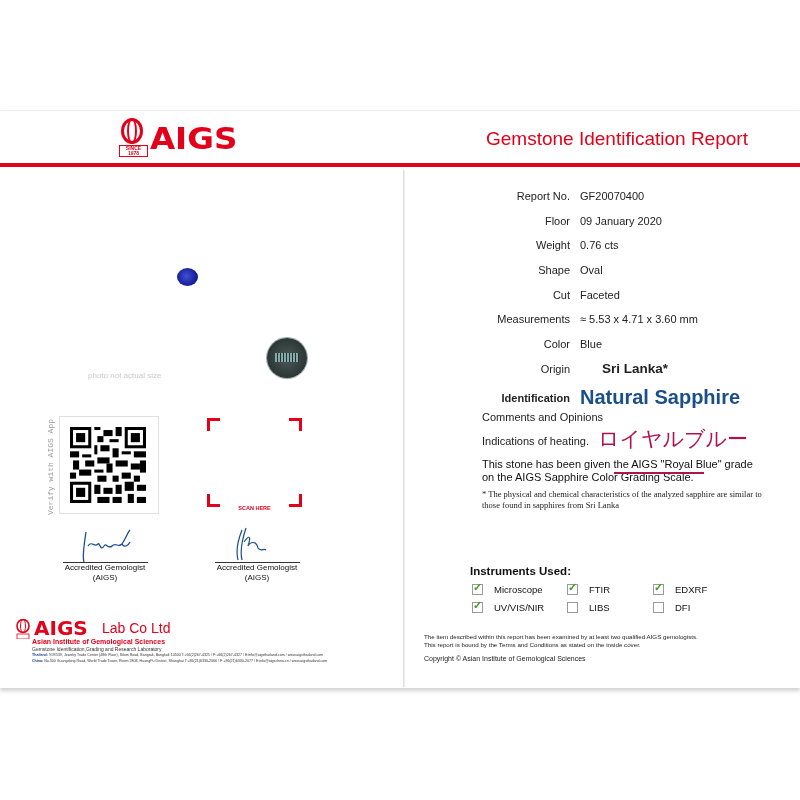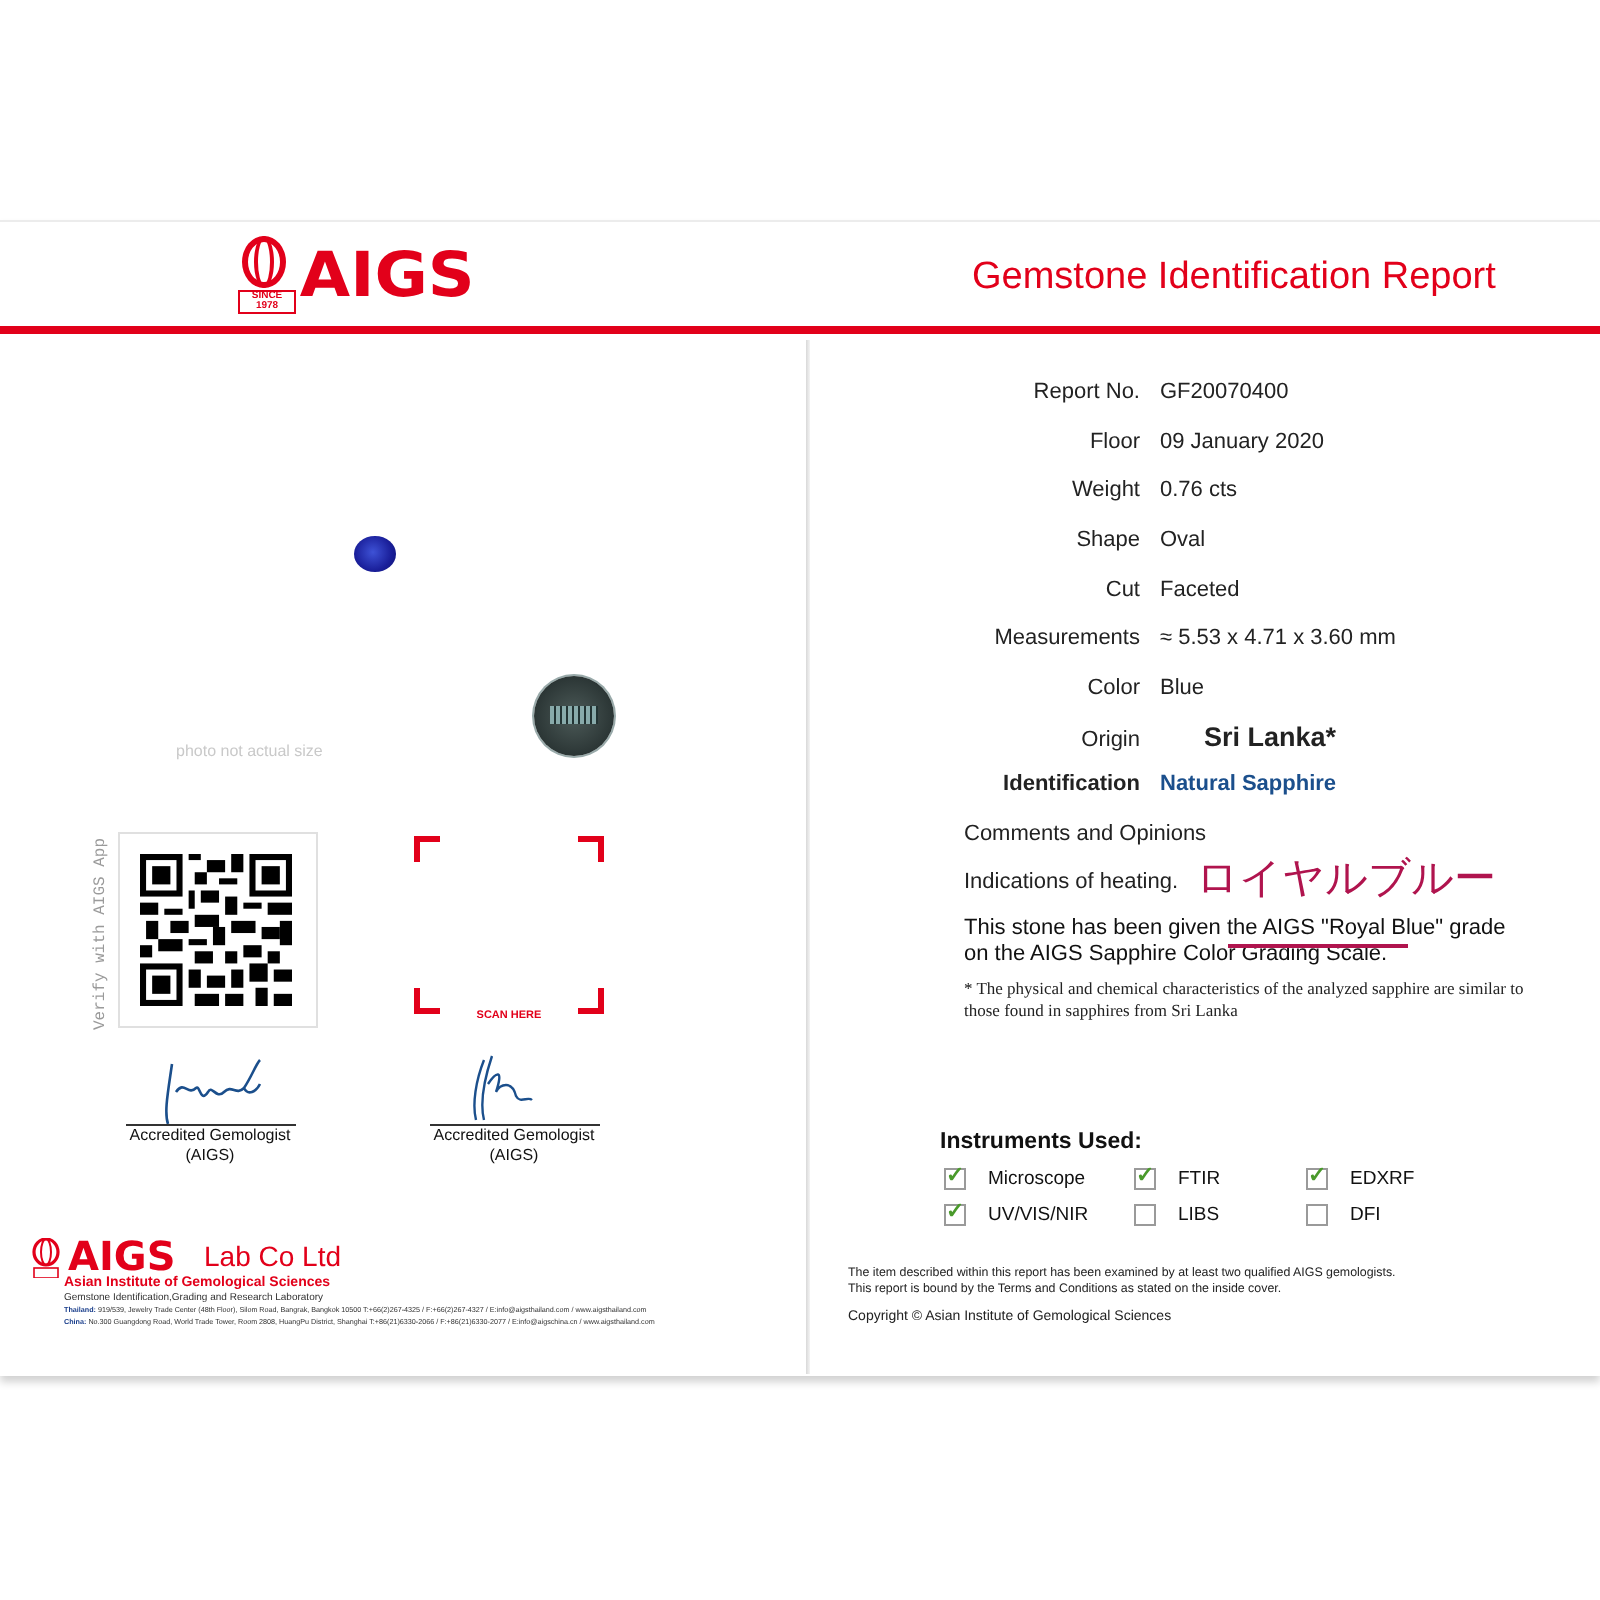--- a/index.html
+++ b/index.html
@@ -12,21 +12,21 @@
   .emblem .ring { position:absolute; left:3px; top:0; width:22px; height:26px; border:3px solid #e2001a; border-radius:50%; box-sizing:border-box; }
   .emblem .ring2 { position:absolute; left:9px; top:0; width:10px; height:26px; border:2px solid #e2001a; border-radius:50%; box-sizing:border-box; }
   .emblem .since { position:absolute; left:1px; top:27px; width:27px; border:1px solid #e2001a; font-size:5px; line-height:5px; text-align:center; color:#e2001a; font-weight:bold; }
   .logo-text { font-family:"DejaVu Sans", sans-serif; font-weight:bold; font-size:31px; color:#e2001a; letter-spacing:0px; margin-left:4px; transform:scaleX(1.05); }
   .report-title { position:absolute; left:486px; top:128px; font-size:19px; color:#e2001a; }
   .fields { position:absolute; left:470px; top:190px; width:320px; }
   .frow { position:absolute; left:0; display:flex; font-size:11px;align-items:center; }
   .flabel { width:100px; text-align:right; color:#222; }
   .fval { margin-left:10px; color:#222; }
   .bold { font-weight:bold; font-size:13.5px;margin-left:32px; }
-  .ident { font-weight:bold; font-size:11px; color:#1b4f8c; }
+  .ident { font-weight:bold; font-size:20px; color:#1b4f8c; }
   .comments { position:absolute; left:482px; font-size:11px; color:#222; }
   .jp { position:absolute; left:598px; top:425px; font-size:21px; color:#b0144e; font-family:"DejaVu Sans", sans-serif; }
   .grade { position:absolute; left:482px; top:458px; width:280px; font-size:11px; line-height:13px; color:#111; }
   .underline { position:absolute; left:614px; top:472px; width:90px; height:2px; background:#b0144e; }
   .note { position:absolute; left:482px; top:489px; width:280px; font-family:"Liberation Serif", serif; font-size:8.5px; line-height:11px; color:#222; }
   .inst-title { position:absolute; left:470px; top:565px; font-weight:bold; font-size:11.5px; color:#111; }
   .inst { position:absolute; display:flex; align-items:center; font-size:9.5px; color:#111;justify-content:center; }
   .cb { width:9px; height:9px; border:1px solid #9a9a9a; margin-right:11px; position:relative; background:#fff; }
   .cb.on::after { content:"✓"; position:absolute; left:0px; top:-4px; font-size:11px; color:#4a9a2b; font-weight:bold; }
   .footer-r { position:absolute; left:424px; top:633px; font-size:6.2px; line-height:8px; color:#222; }

